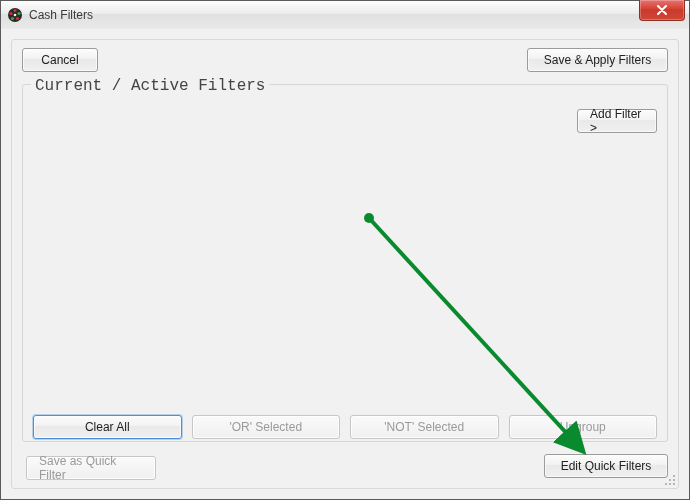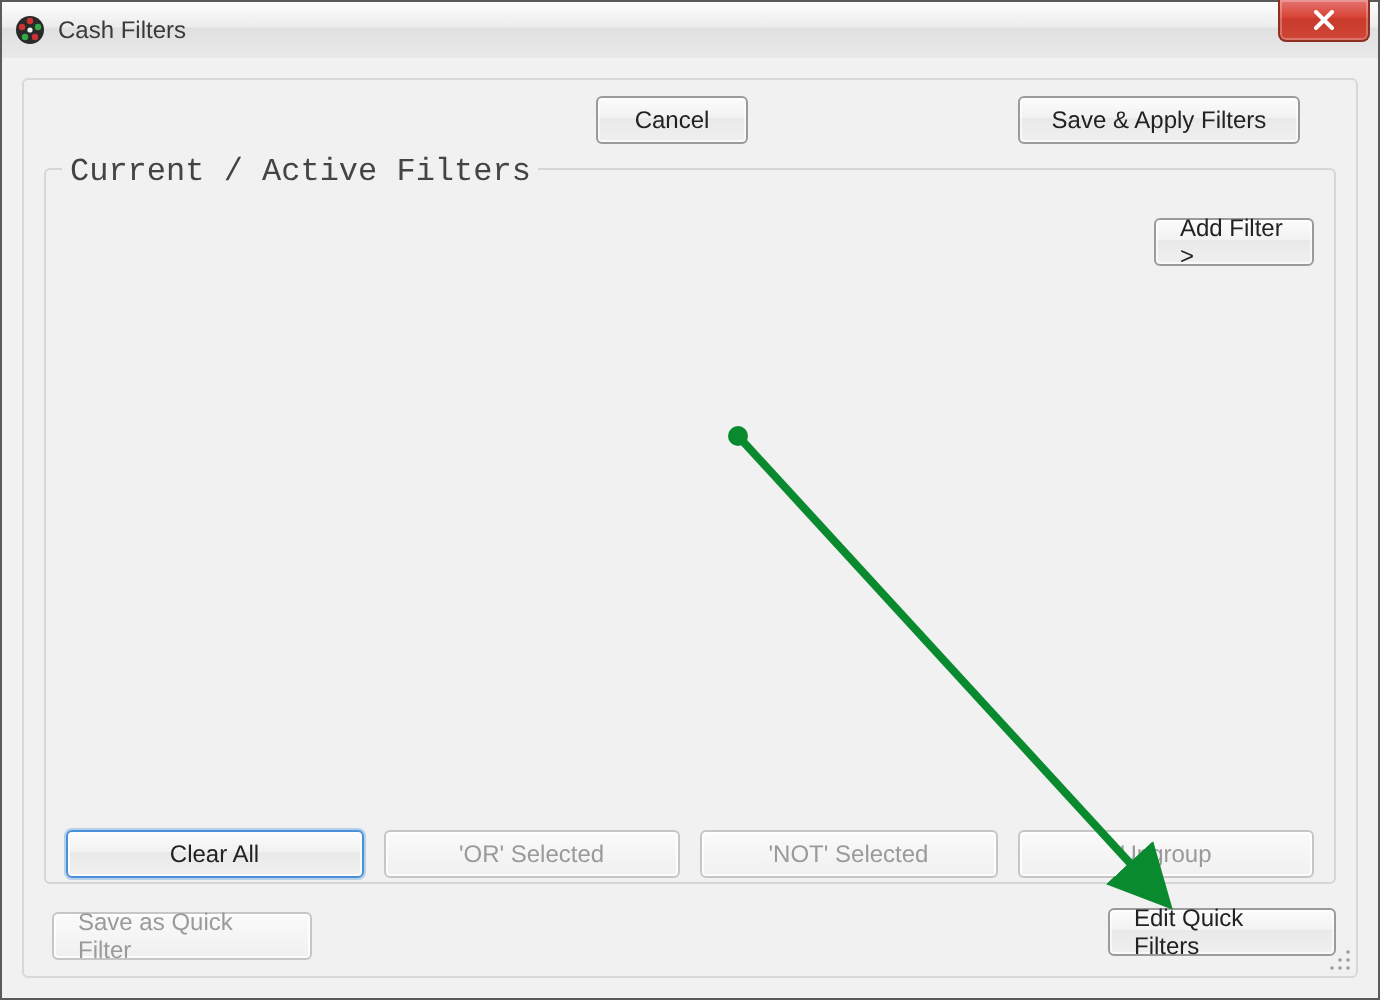--- a/index.html
+++ b/index.html
@@ -102,23 +102,22 @@
   }
   .btn.primary {
     border-color: #4a90d9;
     box-shadow: 0 0 0 1px rgba(74,144,217,0.35), inset 0 0 0 1px rgba(255,255,255,0.7);
   }
   
   .top-row {
     position: absolute;
     top: 8px;
     left: 10px;
-    right: 28px;
+    right: 10px;
     height: 26px;
-    text-align: center;
   }
   .cancel-btn {
     width: 76px;
   }
   .save-apply-btn {
     position: absolute;
     right: 0;
     top: 0;
     width: 141px;
   }
@@ -170,21 +169,21 @@
     bottom: 10px;
     height: 24px;
   }
   .save-quick-btn {
     width: 130px;
   }
   .edit-quick-btn {
     position: absolute;
     right: 0;
     top: 0;
-    width: 114px;
+    width: 124px;
   }
   
   .resize-grip {
     position: absolute;
     right: 2px;
     bottom: 2px;
     width: 12px;
     height: 12px;
   }
   

